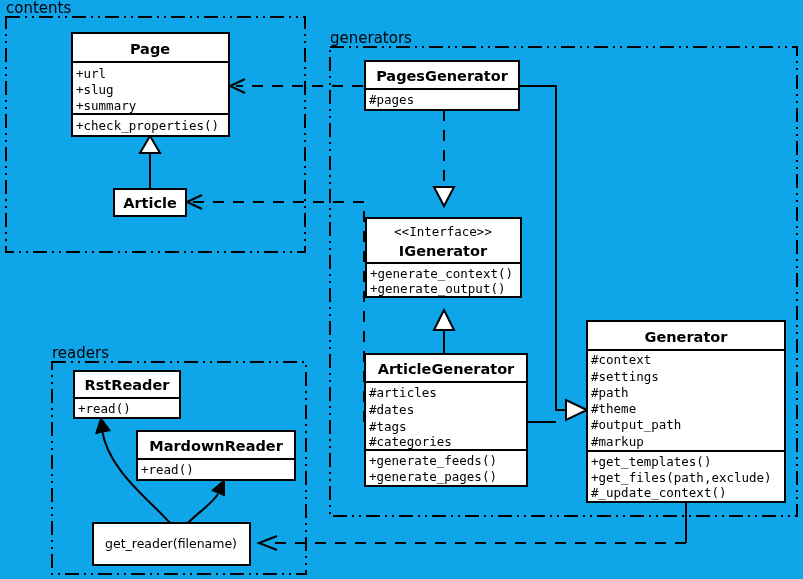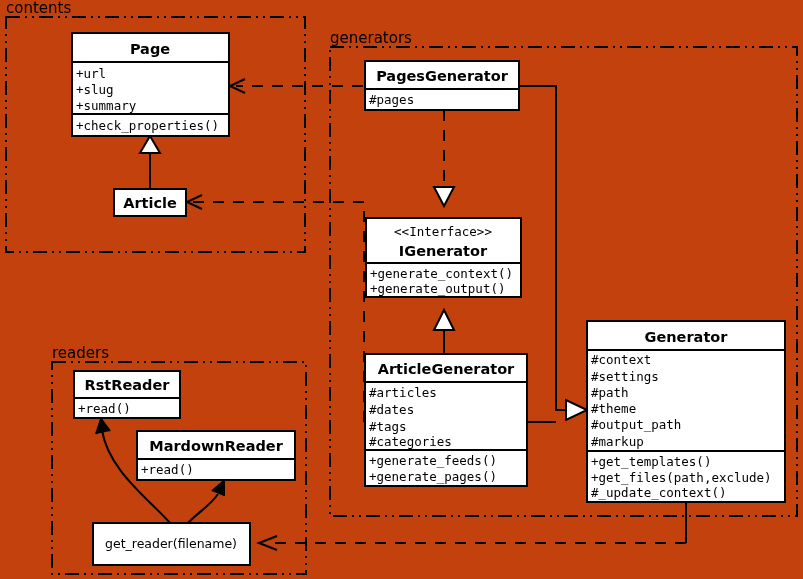--- a/index.html
+++ b/index.html
@@ -10,21 +10,21 @@
   body {
     width: 803px;
     height: 579px;
     font-family: "DejaVu Sans", sans-serif;
     overflow: hidden;
   }
   #diagram-root {
     position: relative;
     width: 803px;
     height: 579px;
-    background: #c2410c;
+    background: #0ea5e9;
   }
   svg#uml-canvas {
     position: absolute;
     left: 0;
     top: 0;
     width: 803px;
     height: 579px;
   }
   .pkg-label {
     font-family: "DejaVu Sans", sans-serif;

